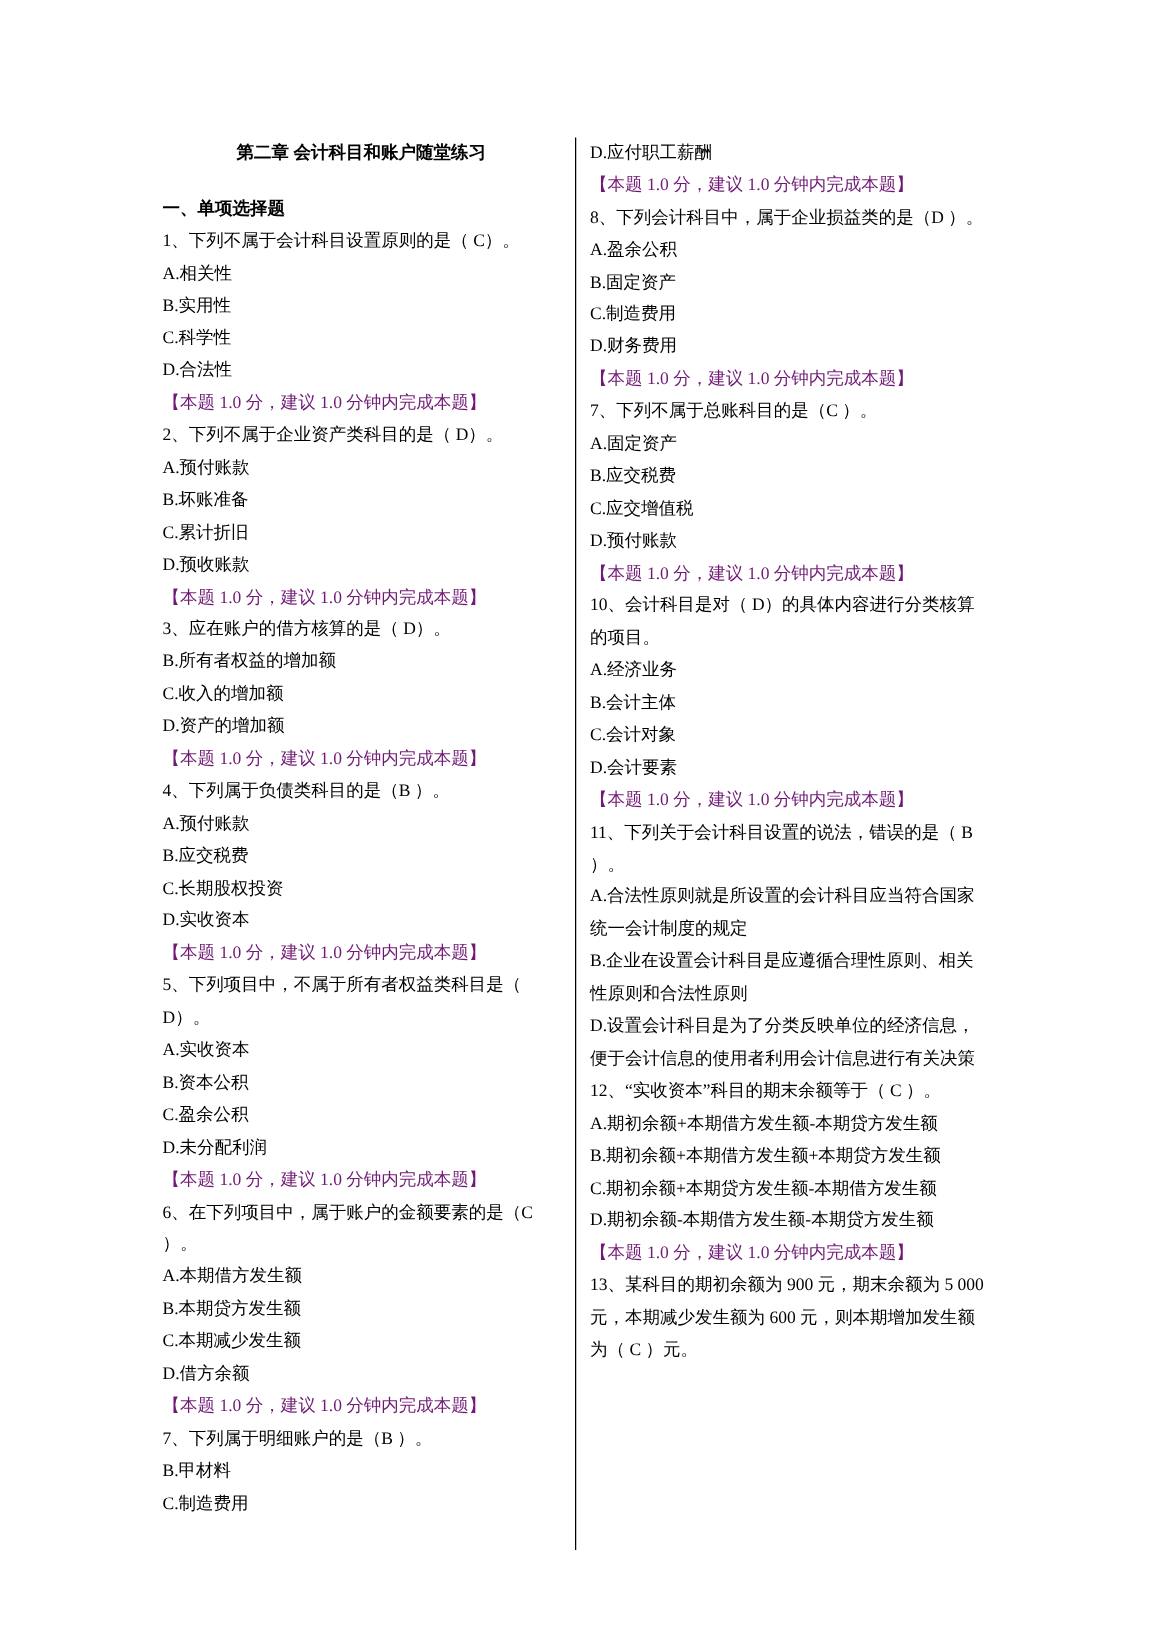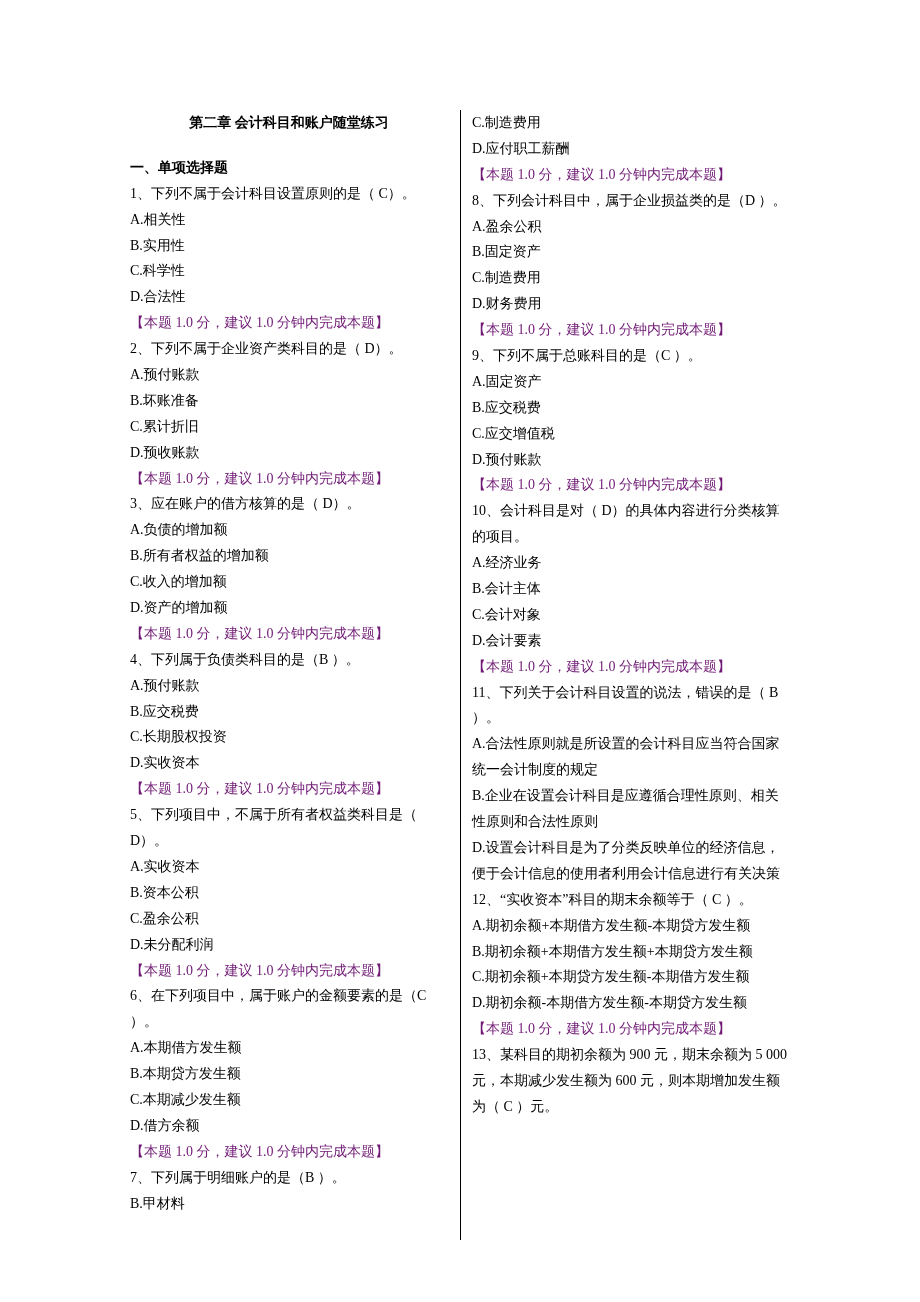--- a/index.html
+++ b/index.html
@@ -54,21 +54,20 @@
   <div class="hint"><span class="txt">【本题 1.0 分，建议 1.0 分钟内完成本题】</span></div>
 
   <div class="q"><span class="txt">2、下列不属于企业资产类科目的是（  D）。</span></div>
   <div class="opt"><span class="txt">A.预付账款</span></div>
   <div class="opt"><span class="txt">B.坏账准备</span></div>
   <div class="opt"><span class="txt">C.累计折旧</span></div>
   <div class="opt"><span class="txt">D.预收账款</span></div>
   <div class="hint"><span class="txt">【本题 1.0 分，建议 1.0 分钟内完成本题】</span></div>
 
   <div class="q"><span class="txt">3、应在账户的借方核算的是（  D）。</span></div>
-  <div class="opt"><span class="txt">A.负债的增加额</span></div>
   <div class="opt"><span class="txt">B.所有者权益的增加额</span></div>
   <div class="opt"><span class="txt">C.收入的增加额</span></div>
   <div class="opt"><span class="txt">D.资产的增加额</span></div>
   <div class="hint"><span class="txt">【本题 1.0 分，建议 1.0 分钟内完成本题】</span></div>
 
   <div class="q"><span class="txt">4、下列属于负债类科目的是（B  ）。</span></div>
   <div class="opt"><span class="txt">A.预付账款</span></div>
   <div class="opt"><span class="txt">B.应交税费</span></div>
   <div class="opt"><span class="txt">C.长期股权投资</span></div>
   <div class="opt"><span class="txt">D.实收资本</span></div>
@@ -94,21 +93,21 @@
   <div class="opt"><span class="txt">D.应付职工薪酬</span></div>
   <div class="hint"><span class="txt">【本题 1.0 分，建议 1.0 分钟内完成本题】</span></div>
 
   <div class="q"><span class="txt">8、下列会计科目中，属于企业损益类的是（D  ）。</span></div>
   <div class="opt"><span class="txt">A.盈余公积</span></div>
   <div class="opt"><span class="txt">B.固定资产</span></div>
   <div class="opt"><span class="txt">C.制造费用</span></div>
   <div class="opt"><span class="txt">D.财务费用</span></div>
   <div class="hint"><span class="txt">【本题 1.0 分，建议 1.0 分钟内完成本题】</span></div>
 
-  <div class="q"><span class="txt">9、下列不属于总账科目的是（C  ）。</span></div>
+  <div class="q"><span class="txt">7、下列不属于总账科目的是（C  ）。</span></div>
   <div class="opt"><span class="txt">A.固定资产</span></div>
   <div class="opt"><span class="txt">B.应交税费</span></div>
   <div class="opt"><span class="txt">C.应交增值税</span></div>
   <div class="opt"><span class="txt">D.预付账款</span></div>
   <div class="hint"><span class="txt">【本题 1.0 分，建议 1.0 分钟内完成本题】</span></div>
 
   <div class="q"><span class="txt">10、会计科目是对（  D）的具体内容进行分类核算的项目。</span></div>
   <div class="opt"><span class="txt">A.经济业务</span></div>
   <div class="opt"><span class="txt">B.会计主体</span></div>
   <div class="opt"><span class="txt">C.会计对象</span></div>

